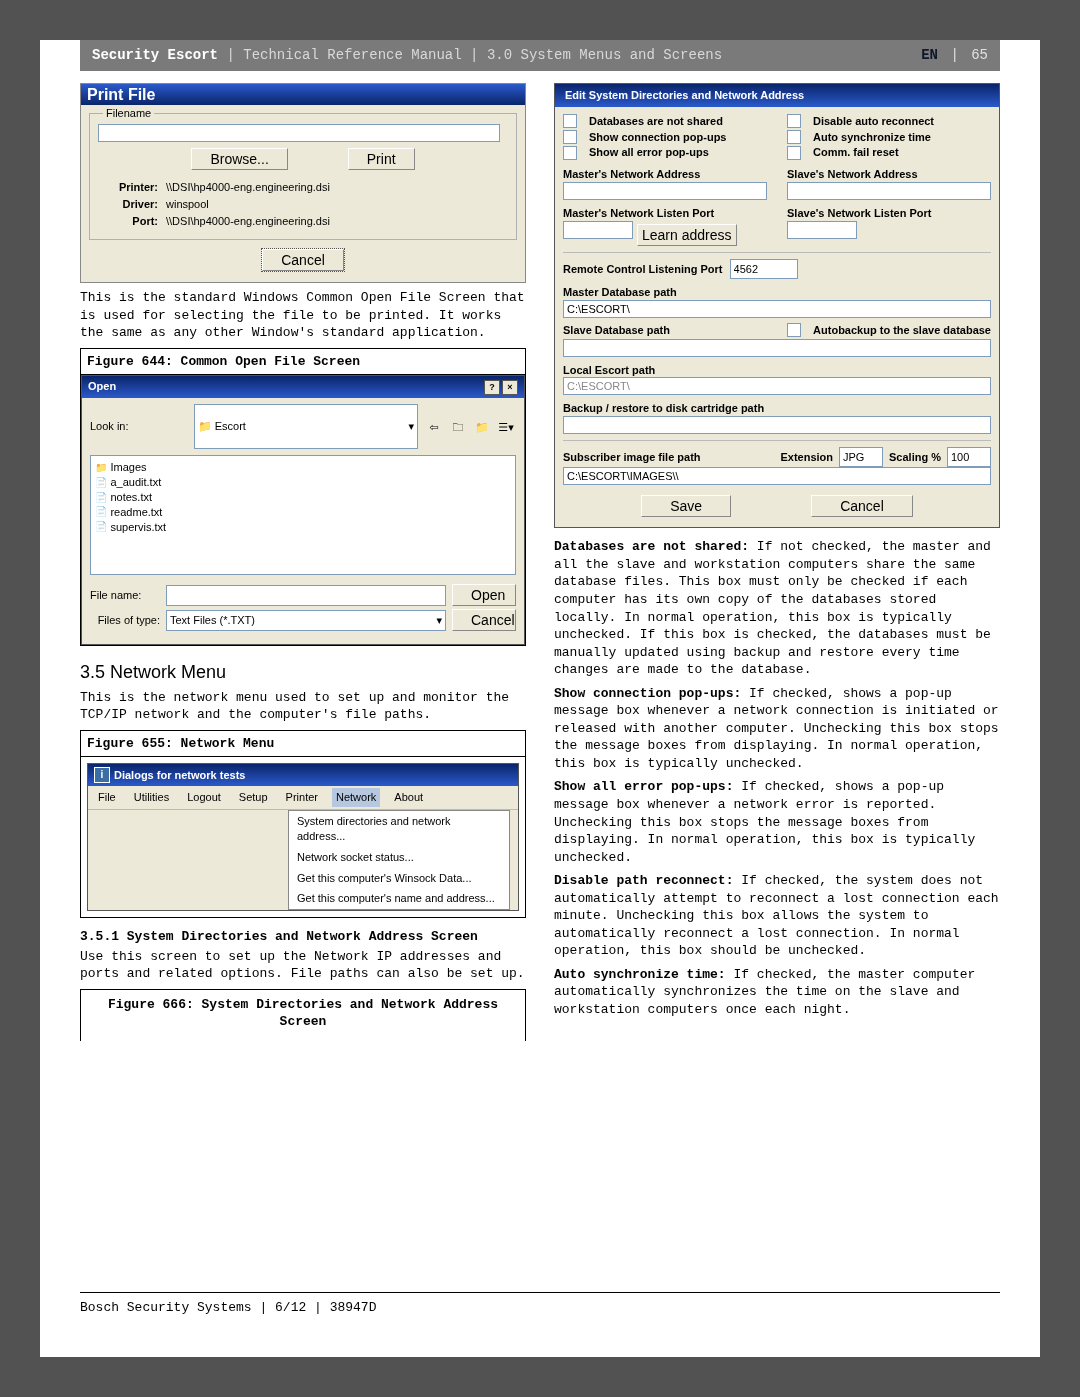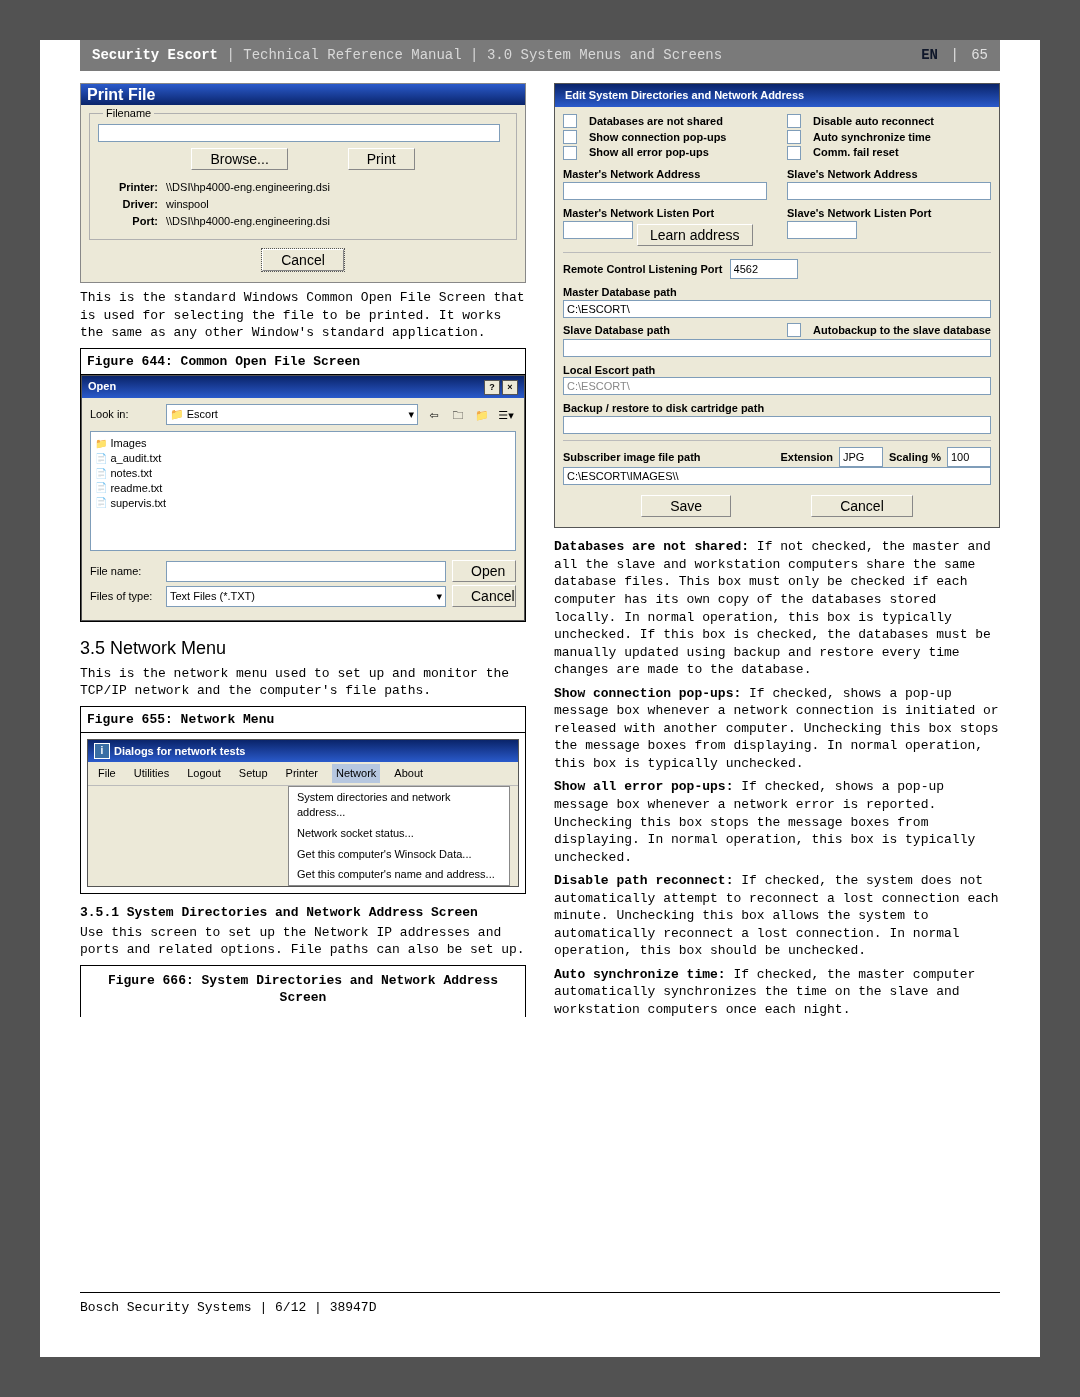--- a/index.html
+++ b/index.html
@@ -135,22 +135,23 @@
     display:inline-block; width:14px;height:13px;
     background:#ece9d8; color:#000; font-size:9px;
     text-align:center; line-height:13px; margin-left:2px;
     border:1px solid #555; font-family:Arial;
   }
   .open-row { display:flex; align-items:center; gap:6px; padding:6px 8px; }
   .open-row .lab { width:70px; }
   .open-combo {
     flex:1; height:19px; background:#fff;
     border:1px solid #7f9db9;
-    display:flex; align-items:center; padding:0 3px;
+    display:flex; align-items:center; padding:12px 3px;
     justify-content:space-between;
+    margin-left:28px;
   }
   .folder-ico::before {
     content:"📁"; font-size:11px; margin-right:3px;
   }
   .tb-icons { display:flex; gap:4px; }
   .tb-icons span {
     width:18px;height:18px;border:1px solid transparent;
     text-align:center;line-height:18px;font-size:11px;
     cursor:pointer;
   }
@@ -209,21 +210,21 @@
   }
   .chk-row label { font-weight:bold; }
   .two-col { display:flex; gap:20px; }
   .two-col .coln { flex:1; }
   .flab { font-weight:bold; margin-top:6px; }
   .finput {
     width:100%; height:18px; background:#fff;
     border:1px solid #7f9db9; box-sizing:border-box;
     padding:0 3px; line-height:18px; font-size:11px;
   }
-  .btn-learn { padding:2px 12px; margin-top:3px; }
+  .btn-learn { padding:2px 4px; margin-top:3px; }
   .hr { border-top:1px solid #bbb; margin:6px 0; }
   .inline-lbl { font-weight:bold; display:inline-block; }
   .small-in {
     height:18px; background:#fff;
     border:1px solid #7f9db9; padding:0 3px;
     font-size:11px;
   }
   .sys-btn-row { display:flex; gap:80px; justify-content:center; margin-top:10px; }
 
   .term strong { font-weight:bold; font-family:"Courier New",monospace; }
@@ -330,21 +331,21 @@
                 <span>supervis.txt</span>
               </div>
           </div>
           <div class="open-btm">
             <div class="row">
               <span class="lab" style="width:70px;">File name:</span>
               <div class="inp"></div>
               <button class="btn"><span>Open</span></button>
             </div>
             <div class="row">
-              <span class="lab" style="width:70px;">Files of type:</span>
+              <span class="lab" style="width:70px;text-align:right;">Files of type:</span>
               <div class="inp">
                   <span>Text Files (*.TXT)</span>
                   <span>▾</span>
                 </div>
               <button class="btn"><span>Cancel</span></button>
             </div>
           </div>
         </div>
       </div>
 

